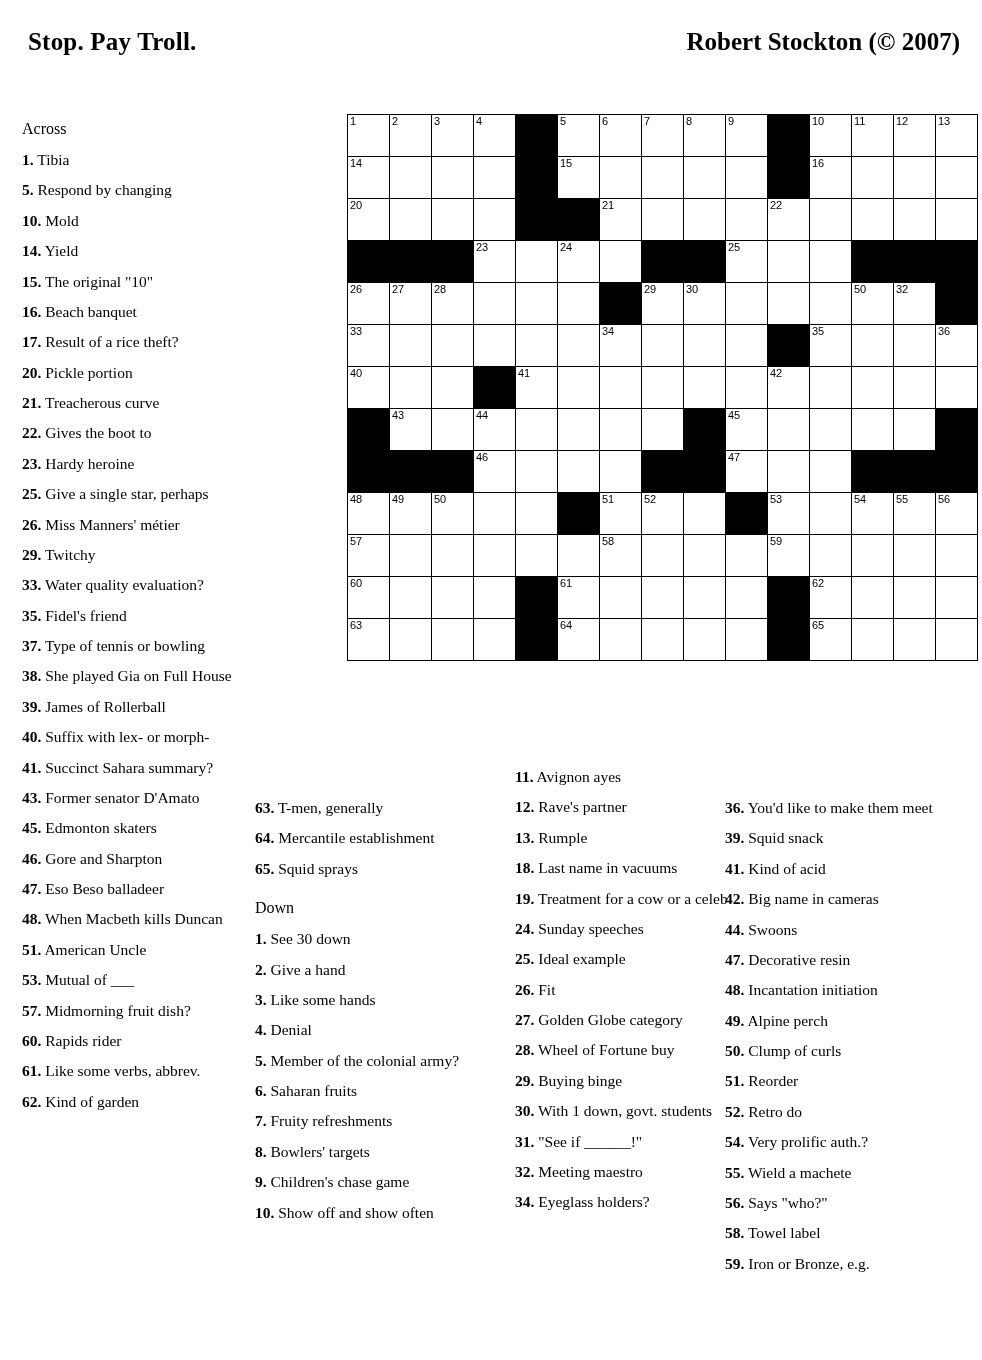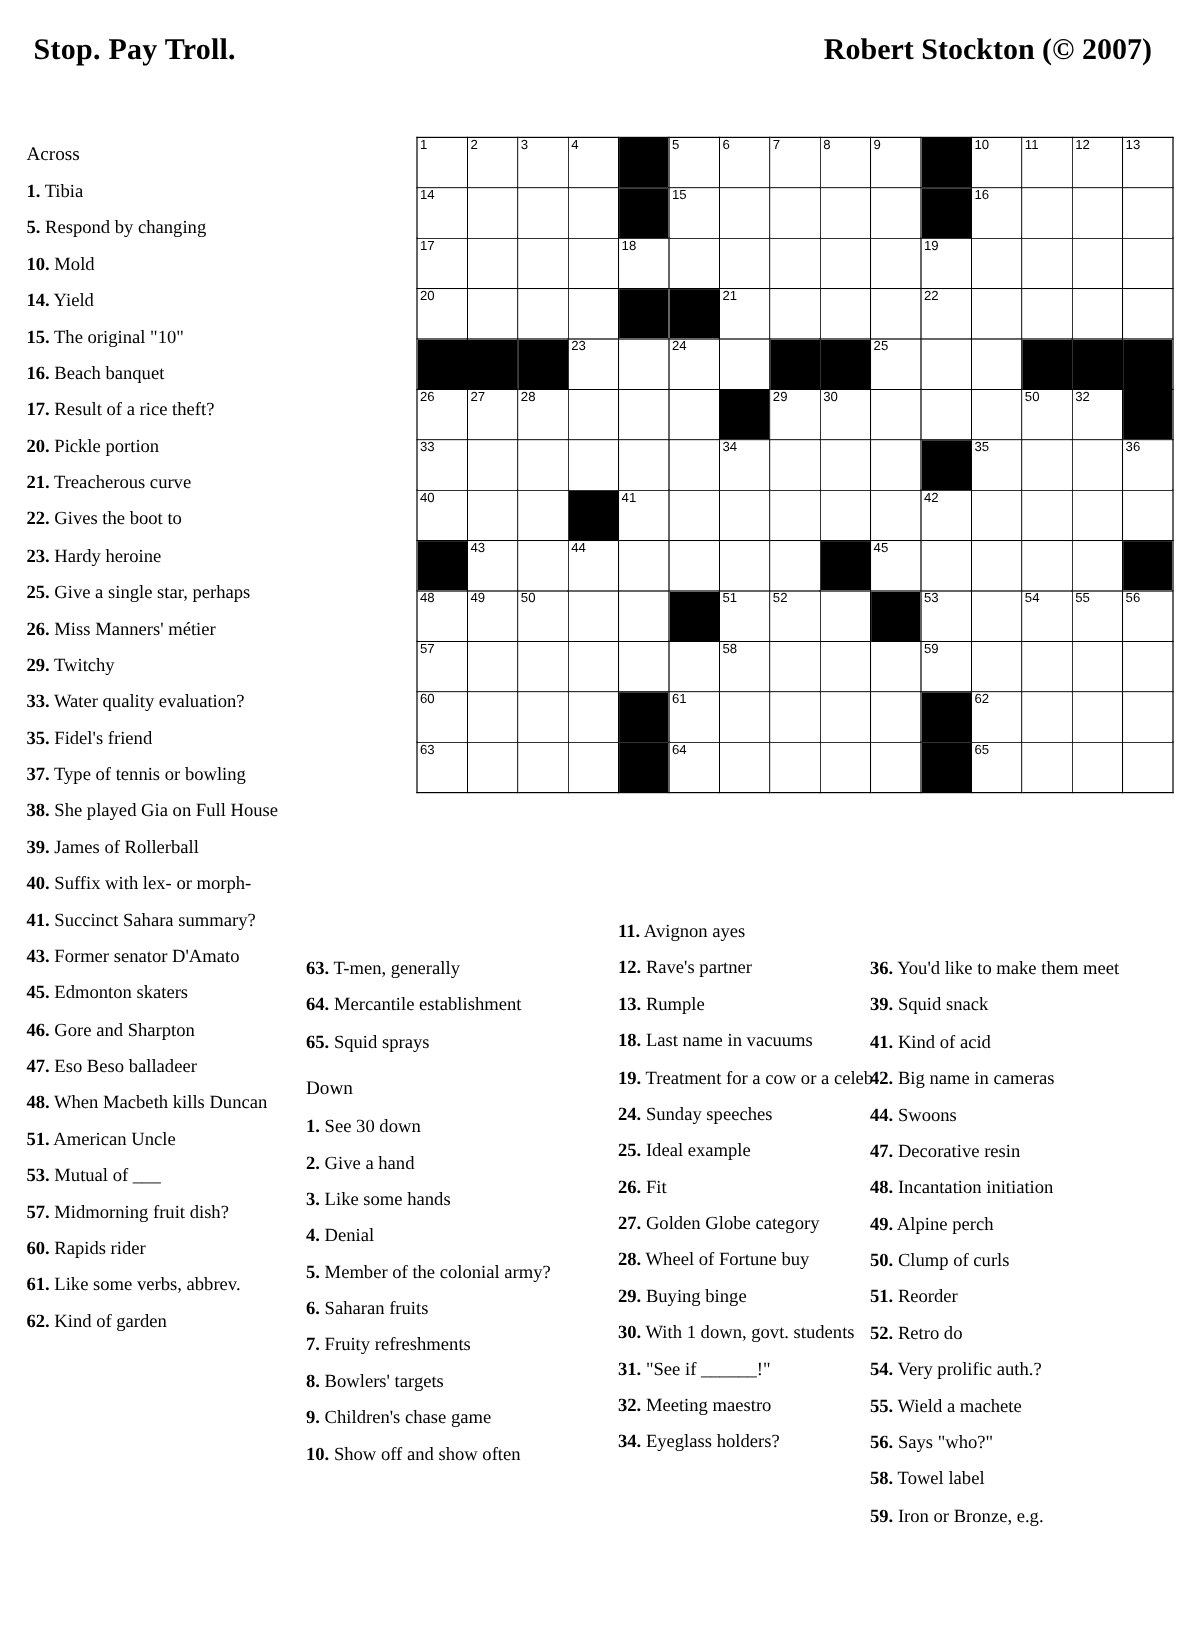--- a/index.html
+++ b/index.html
@@ -184,43 +184,20 @@
             <td class="block"></td>
             <td>
               <span class="num">16</span>
             </td>
             <td></td>
             <td></td>
             <td></td>
           </tr>
           <tr>
             <td>
-              <span class="num">17</span>
-            </td>
-            <td></td>
-            <td></td>
-            <td></td>
-            <td>
-              <span class="num">18</span>
-            </td>
-            <td></td>
-            <td></td>
-            <td></td>
-            <td></td>
-            <td></td>
-            <td>
-              <span class="num">19</span>
-            </td>
-            <td></td>
-            <td></td>
-            <td></td>
-            <td></td>
-          </tr>
-          <tr>
-            <td>
               <span class="num">20</span>
             </td>
             <td></td>
             <td></td>
             <td></td>
             <td class="block"></td>
             <td class="block"></td>
             <td>
               <span class="num">21</span>
             </td>
@@ -351,20 +328,41 @@
             <td></td>
             <td></td>
             <td class="block"></td>
             <td>
               <span class="num">45</span>
             </td>
             <td></td>
             <td></td>
             <td></td>
             <td></td>
+            <td class="block"></td>
+          </tr>
+          <tr>
+            <td class="block"></td>
+            <td class="block"></td>
+            <td class="block"></td>
+            <td>
+              <span class="num">46</span>
+            </td>
+            <td></td>
+            <td></td>
+            <td></td>
+            <td class="block"></td>
+            <td class="block"></td>
+            <td>
+              <span class="num">47</span>
+            </td>
+            <td></td>
+            <td></td>
+            <td class="block"></td>
+            <td class="block"></td>
             <td class="block"></td>
           </tr>
           <tr>
             <td>
               <span class="num">48</span>
             </td>
             <td>
               <span class="num">49</span>
             </td>
             <td>

